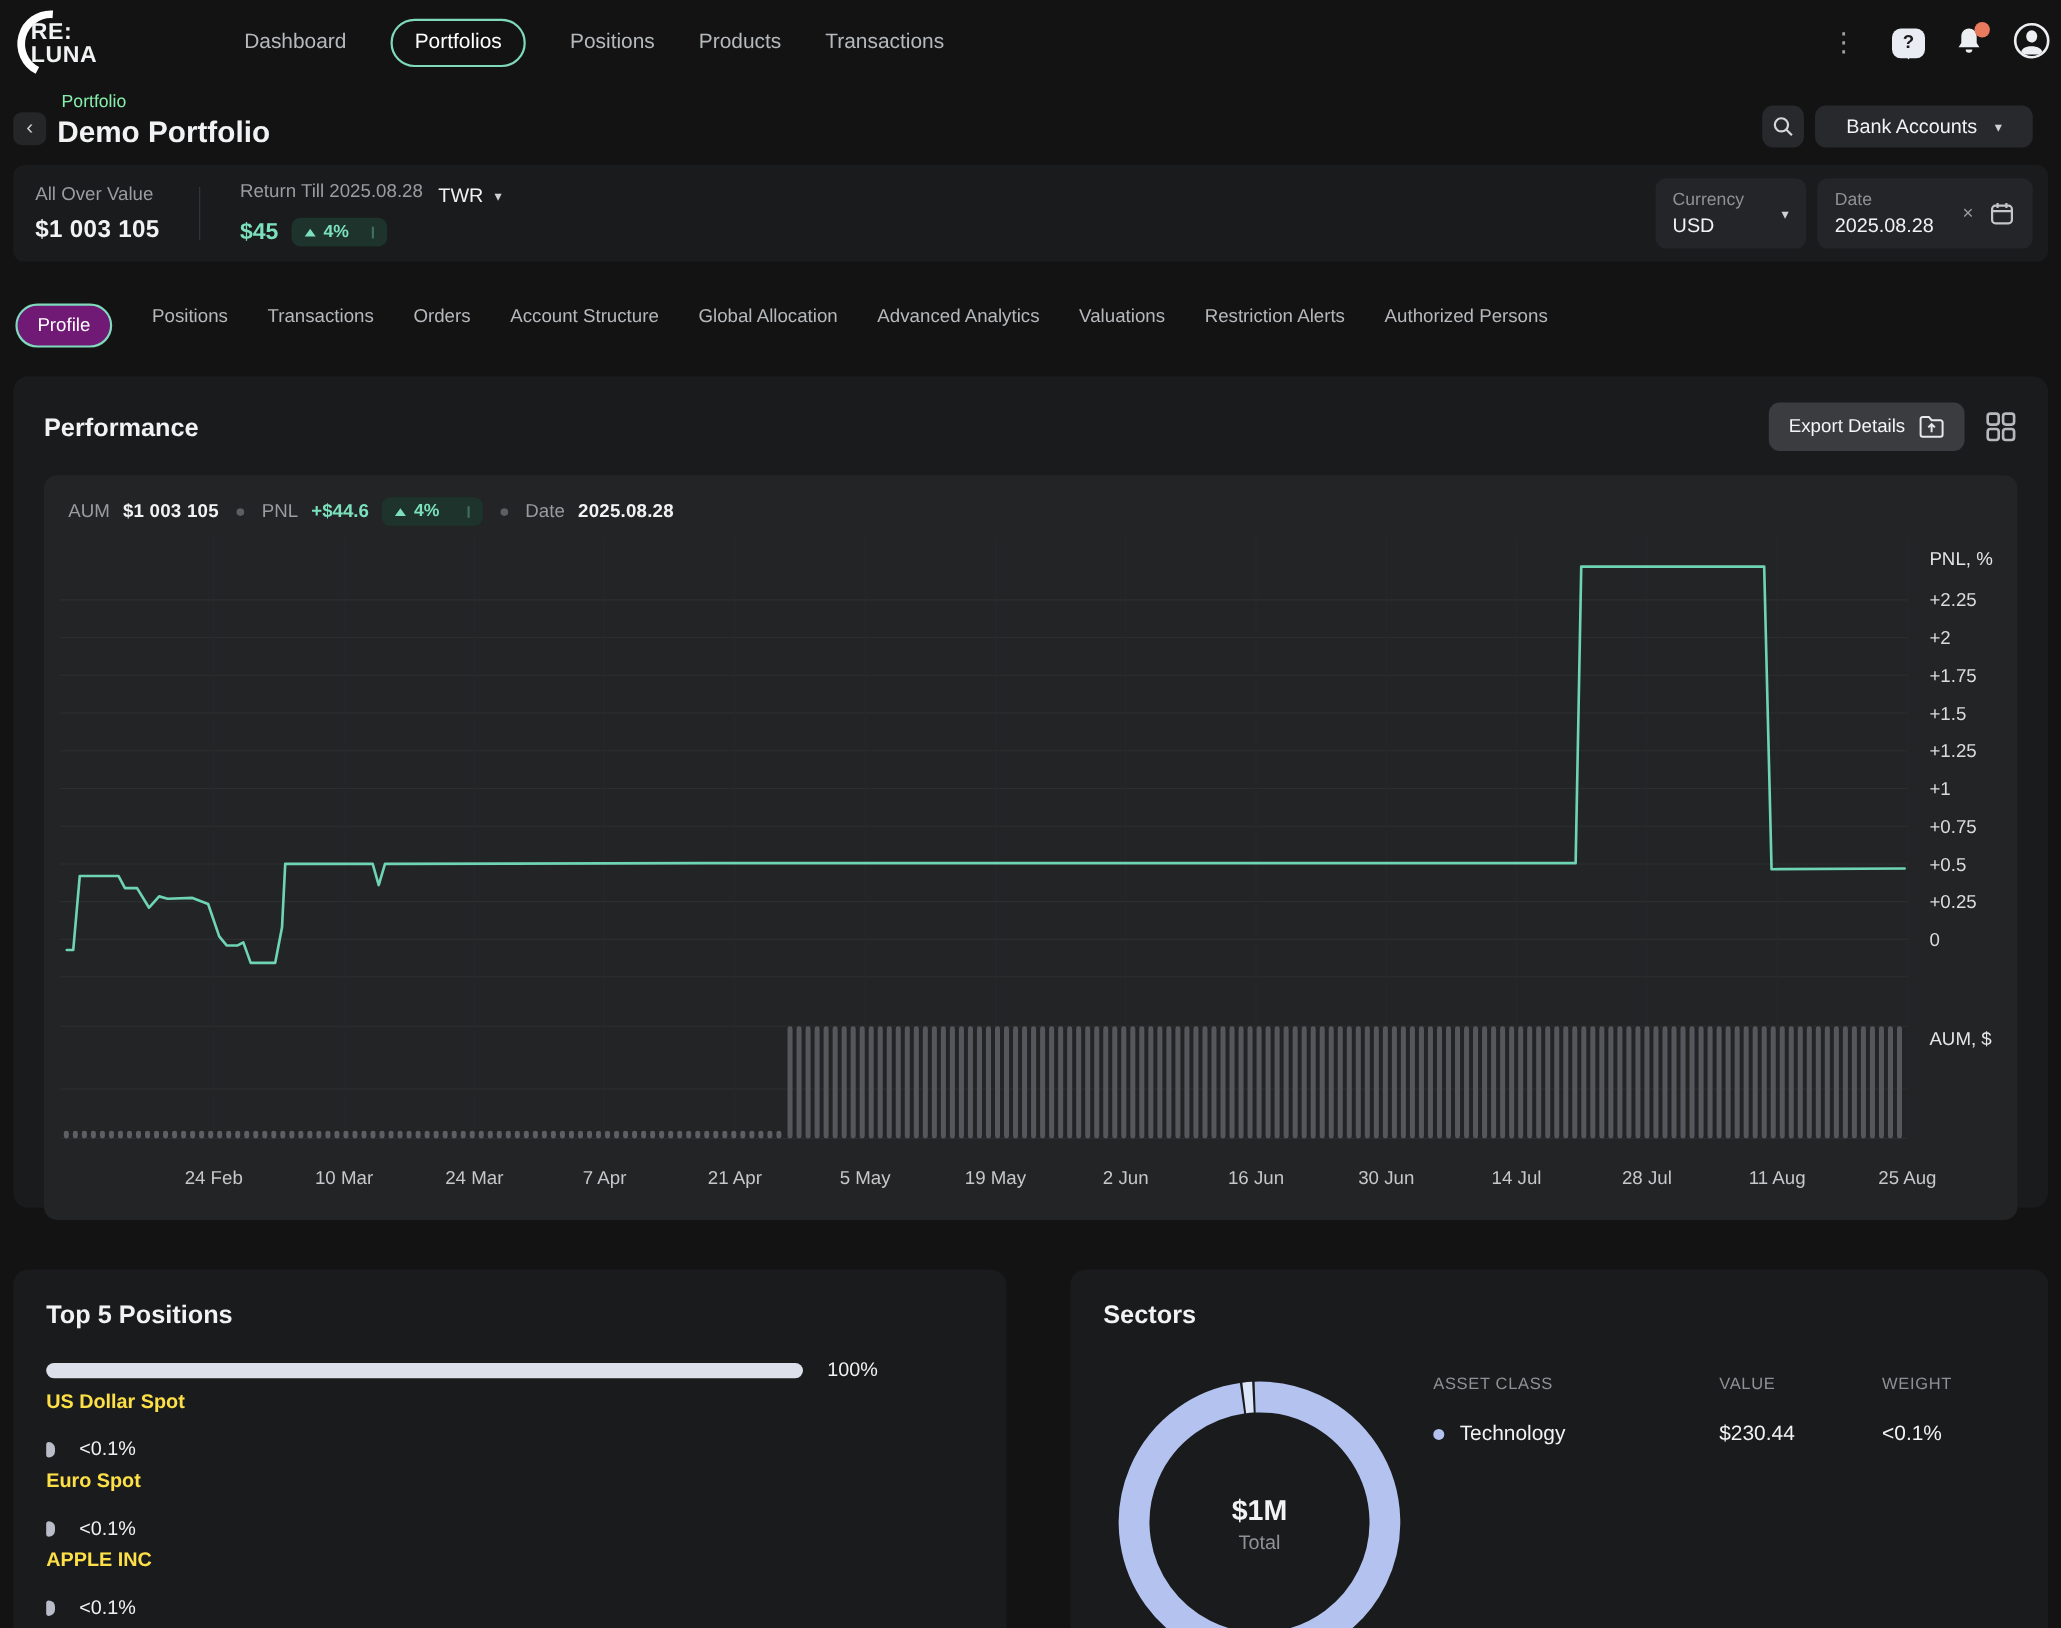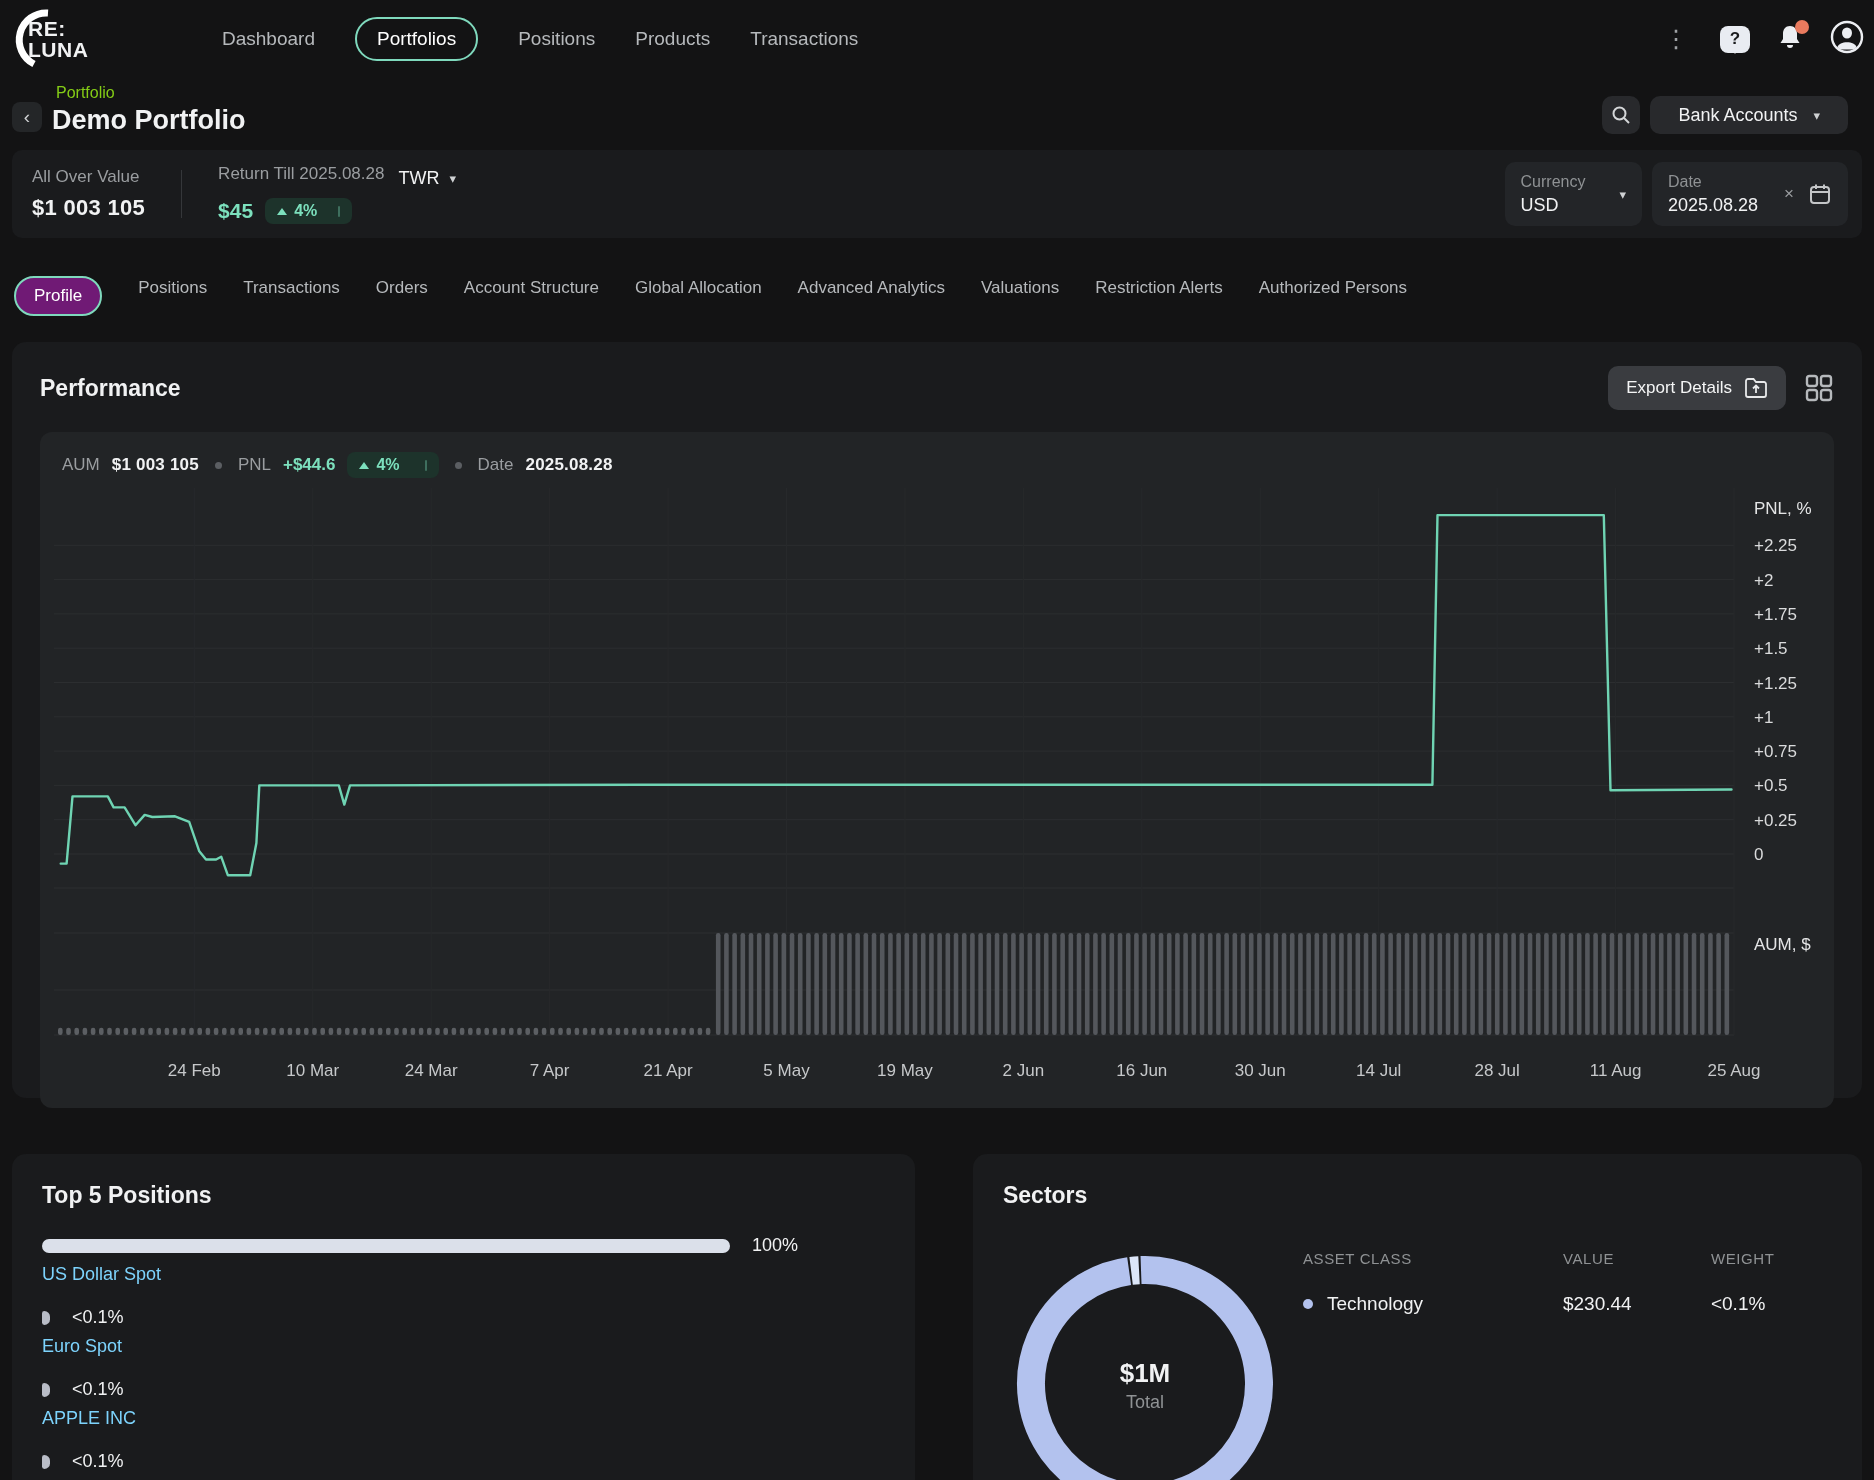--- a/index.html
+++ b/index.html
@@ -22,21 +22,21 @@
   .help-bubble { width:30px; height:27px; background:#e9ecf2; border-radius:8px; position:relative;
     display:flex; align-items:center; justify-content:center; color:#1a1b1d; font-weight:bold; font-size:17px; cursor:pointer;}
   .help-bubble::after { content:""; position:absolute; bottom:-5px; left:11px; border:4px solid transparent; border-top:6px solid #e9ecf2; }
   .bell-wrap { position:relative; cursor:pointer; }
   .bell-badge { position:absolute; top:-3px; right:-5px; width:14px; height:14px; border-radius:50%; }
   .avatar { cursor:pointer; }
   
   .crumbrow { display:flex; align-items:flex-end; padding:0 26px 0 12px; margin-top:6px; }
   .backbtn { width:30px; height:30px; background:#242628; border-radius:8px; color:#cfd1d3;
     display:flex; align-items:center; justify-content:center; font-size:19px; cursor:pointer; margin:0 10px 4px 0; }
-  .crumb-label { color:#84cc16; font-size:16px; margin-left:4px; }
+  .crumb-label { color:#86efac; font-size:16px; margin-left:4px; }
   .crumb-title { font-size:27px; font-weight:bold; margin-top:3px; }
   .crumb-right { margin-left:auto; display:flex; align-items:center; gap:10px; margin-bottom:2px; }
   .searchbtn { width:38px; height:38px; background:#28292c; border-radius:10px; display:flex; align-items:center; justify-content:center; cursor:pointer; }
   .bankbtn { height:38px; background:#28292c; border-radius:10px; display:flex; align-items:center; gap:16px;
     padding:0 28px; font-size:18px; color:#f1f2f3; cursor:pointer; }
   .caret { color:#cfd1d3; font-size:13px; }
   
   .statsbar { margin:14px 12px 0 12px; background:#1a1b1d; border-radius:10px; height:88px;
     display:flex; align-items:center; padding:0 14px 0 20px; }
   .stat-block { padding-right:36px; }
@@ -79,21 +79,21 @@
   .legend-badge::after { margin-left:18px; }
   
   .bottomrow { display:flex; gap:58px; margin:56px 12px 0 12px; }
   .card { background:#1a1b1d; border-radius:14px; padding:28px 30px; overflow:hidden; }
   .positions-card { width:908px; height:380px; }
   .sectors-card { width:894px; height:380px; position:relative; }
   .pos-list { margin-top:26px; }
   .pos-row-top { display:flex; align-items:center; gap:22px; }
   .pos-bar { height:14px; border-radius:7px; }
   .pos-pct { font-size:18px; color:#f1f2f3; }
-  .pos-name { font-size:18px; color:#7dd3fc; margin:8px 0 22px 0; }
+  .pos-name { font-size:18px; color:#fde047; margin:8px 0 22px 0;font-weight:bold; }
   
   .sec-table { position:absolute; left:330px; top:96px; width:530px; }
   .sec-headers { display:flex; color:#8f9294; font-size:15px; letter-spacing:.6px; }
   .sec-row { display:flex; align-items:center; margin-top:26px; font-size:19px; color:#f1f2f3; }
   .col-asset { width:260px; display:flex; align-items:center; gap:14px; }
   .col-value { width:148px; }
   .col-weight { width:120px; }
   .sec-dot { width:10px; height:10px; border-radius:50%; flex:0 0 auto; }
   .donut-wrap { position:absolute; left:42px; top:100px; width:260px; height:260px; }
 </style>

